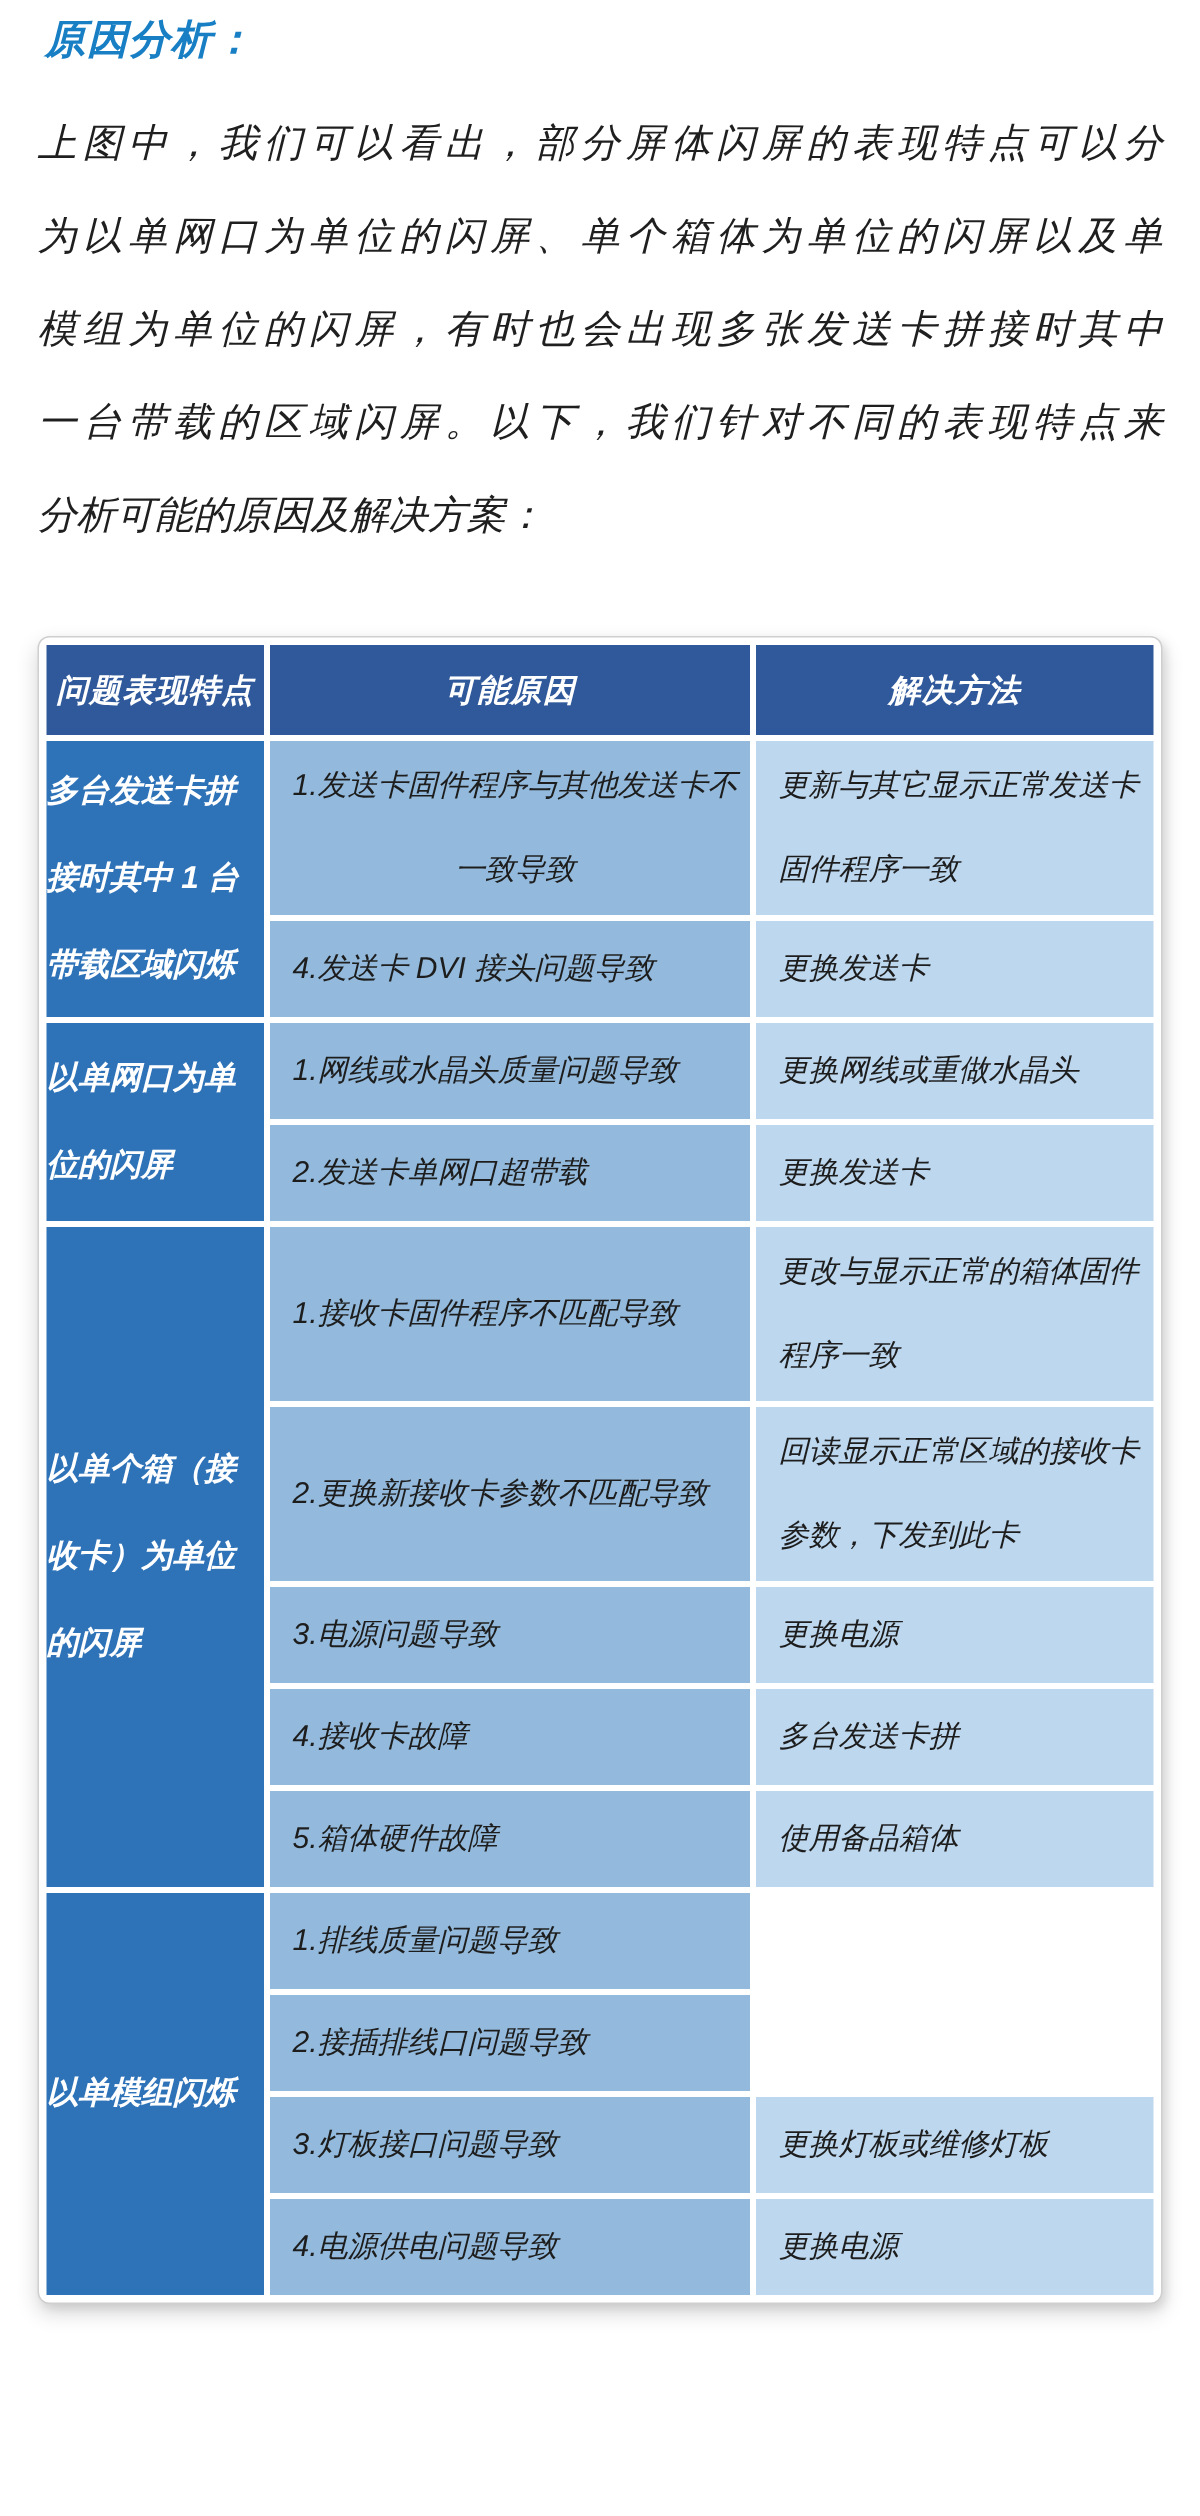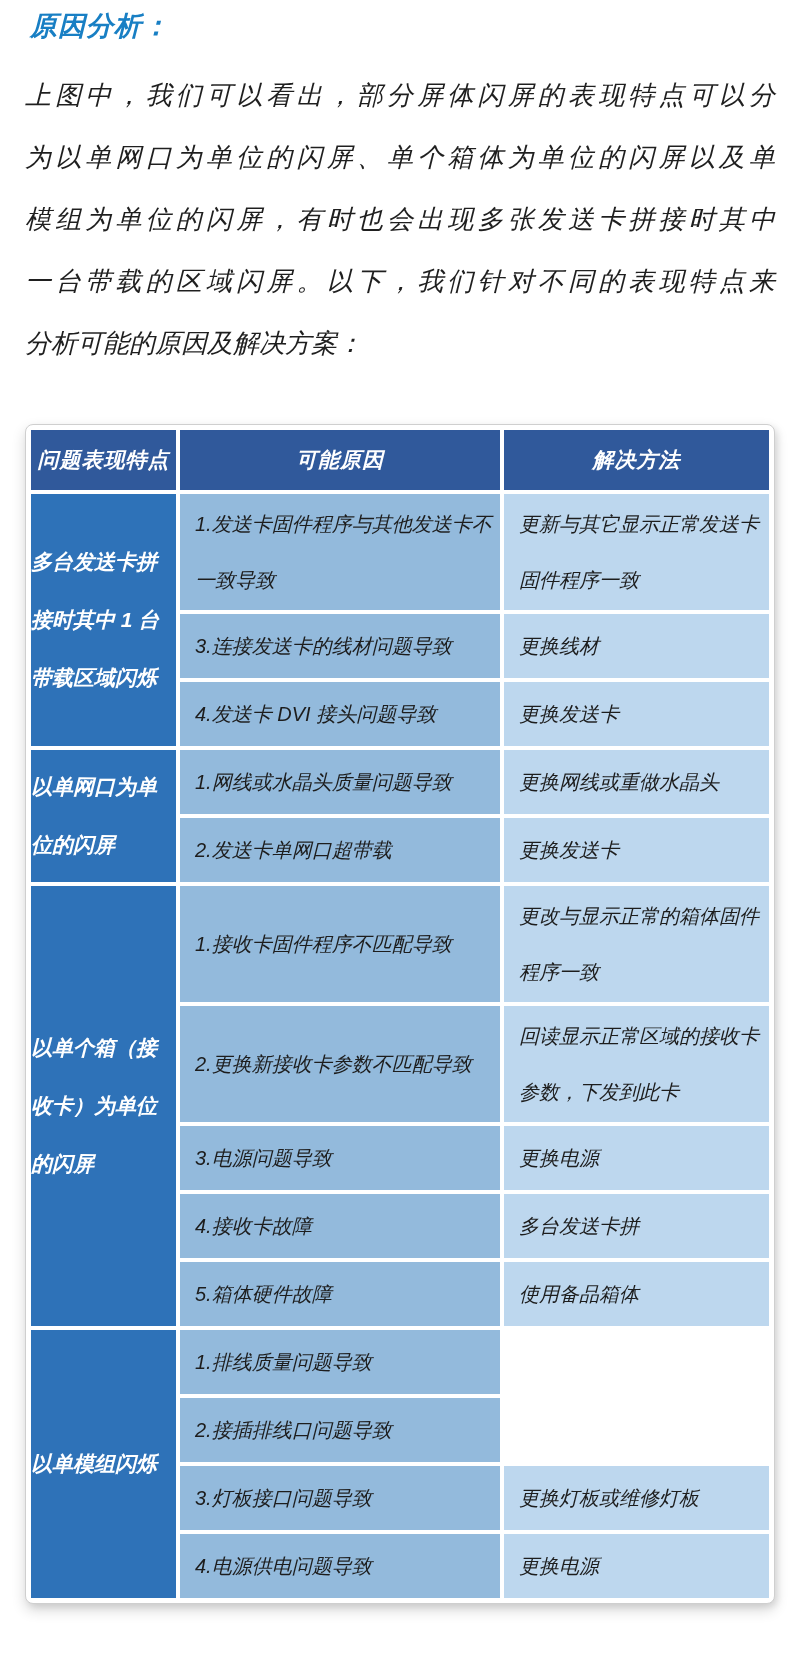--- a/index.html
+++ b/index.html
@@ -97,21 +97,21 @@
   .cell {
     font-size: 20px;
     line-height: 56px;
     color: #1d1d1d;
     min-height: 60px;
     display: flex;
     align-items: center;
     padding: 2px 6px 2px 15px;
     white-space: pre-line;
   }
-  .c2 { background: var(--cause-bg, #93BADC); }
+  .c2 { background: var(--cause-bg, #93BADC); text-align: center; }
   .c3 { background: var(--solution-bg, #BDD7EE); }
 </style>
 </head>
 <body>
 
 <main>
   <h1 class="section-heading">原因分析：</h1>
 
   <div id="intro">
       <div class="line fill">上图中，我们可以看出，部分屏体闪屏的表现特点可以分</div>
@@ -133,24 +133,20 @@
 接时其中 1 台
 带载区域闪烁</div>
           <div class="rows">
             <div class="row">
               <div class="cell c2">1.发送卡固件程序与其他发送卡不
 一致导致</div>
               <div class="cell c3">更新与其它显示正常发送卡
 固件程序一致</div>
             </div>
             <div class="row">
-              <div class="cell c2">3.连接发送卡的线材问题导致</div>
-              <div class="cell c3">更换线材</div>
-            </div>
-            <div class="row">
               <div class="cell c2">4.发送卡 DVI 接头问题导致</div>
               <div class="cell c3">更换发送卡</div>
             </div>
           </div>
         </div>
         <div class="group">
           <div class="gcell">以单网口为单
 位的闪屏</div>
           <div class="rows">
             <div class="row">

